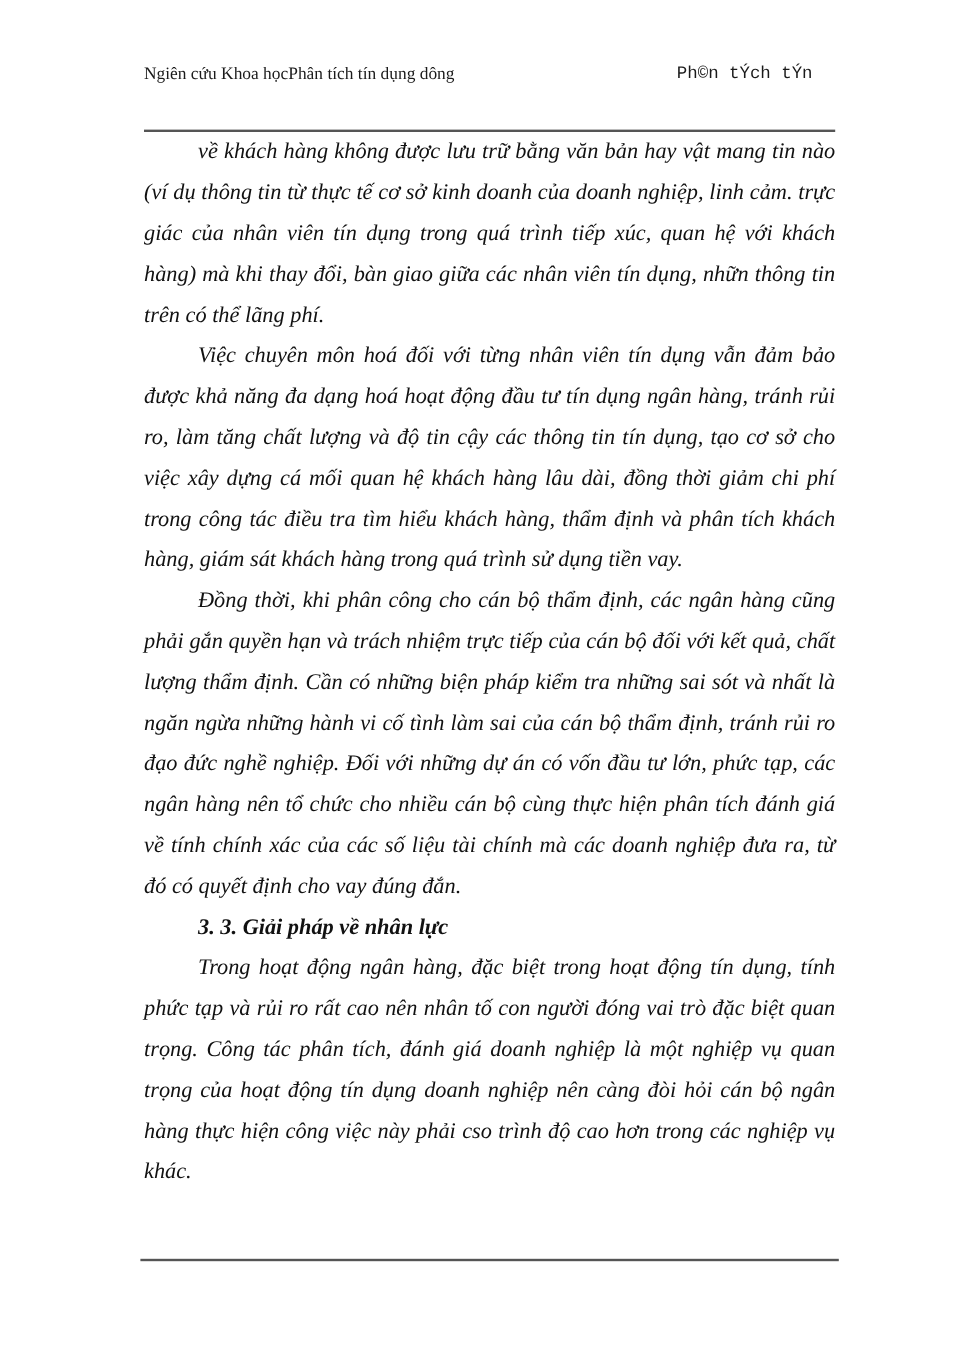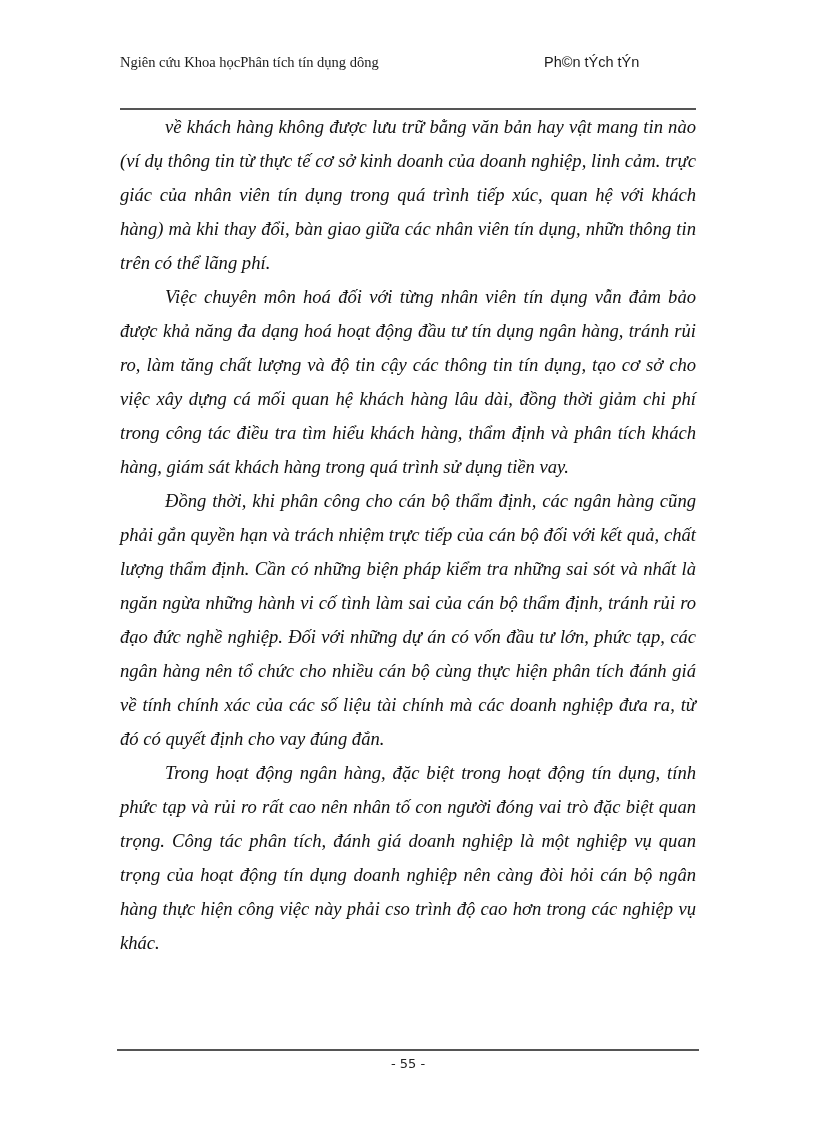--- a/index.html
+++ b/index.html
@@ -31,24 +31,24 @@
       color: #1a1a1a;
     }
     .header-left {
       position: absolute;
       left: 0;
       top: 0;
       width: 280px;
     }
     .header-right {
       position: absolute;
-      left: 424px;
+      left: 444px;
       top: 0;
       white-space: nowrap;
-      font-family: Liberation Sans, sans-serif;
+      font-family: Liberation Mono, monospace;
     }
     .rule {
       position: absolute;
       height: 2px;
       background: #555555;
     }
     .rule.top {
       left: 120px;
       width: 576px;
       top: 108px;
@@ -106,20 +106,20 @@
     <div class="header-left">Ngiên cứu Khoa họcPhân tích tín dụng dông</div>
     <div class="header-right">Ph©n tÝch tÝn</div>
   </div>
 
   <div class="rule top"></div>
 
   <div class="body">
     <p class="cont">về khách hàng không được lưu trữ bằng văn bản hay vật mang tin nào (ví dụ thông tin từ thực tế cơ sở kinh doanh của doanh nghiệp, linh cảm. trực giác của nhân viên tín dụng trong quá trình tiếp xúc, quan hệ với khách hàng) mà khi thay đổi, bàn giao giữa các nhân viên tín dụng, nhữn thông tin trên có thể lãng phí.</p>
     <p class="indent">Việc chuyên môn hoá đối với từng nhân viên tín dụng vẫn đảm bảo được khả năng đa dạng hoá hoạt động đầu tư tín dụng ngân hàng, tránh rủi ro, làm tăng chất lượng và độ tin cậy các thông tin tín dụng, tạo cơ sở cho việc xây dựng cá mối quan hệ khách hàng lâu dài, đồng thời giảm chi phí trong công tác điều tra tìm hiểu khách hàng, thẩm định và phân tích khách hàng, giám sát khách hàng trong quá trình sử dụng tiền vay.</p>
     <p class="indent">Đồng thời, khi phân công cho cán bộ thẩm định, các ngân hàng cũng phải gắn quyền hạn và trách nhiệm trực tiếp của cán bộ đối với kết quả, chất lượng thẩm định. Cần có những biện pháp kiểm tra những sai sót và nhất là ngăn ngừa những hành vi cố tình làm sai của cán bộ thẩm định, tránh rủi ro đạo đức nghề nghiệp. Đối với những dự án có vốn đầu tư lớn, phức tạp, các ngân hàng nên tổ chức cho nhiều cán bộ cùng thực hiện phân tích đánh giá về tính chính xác của các số liệu tài chính mà các doanh nghiệp đưa ra, từ đó có quyết định cho vay đúng đắn.</p>
+    <h3>3. 3. Giải pháp về nhân lực</h3>
     <p class="indent">Trong hoạt động ngân hàng, đặc biệt trong hoạt động tín dụng, tính phức tạp và rủi ro rất cao nên nhân tố con người đóng vai trò đặc biệt quan trọng. Công tác phân tích, đánh giá doanh nghiệp là một nghiệp vụ quan trọng của hoạt động tín dụng doanh nghiệp nên càng đòi hỏi cán bộ ngân hàng thực hiện công việc này phải cso trình độ cao hơn trong các nghiệp vụ khác.</p>
   </div>
 
   <div class="rule bottom"></div>
 
-  <div class="footer">- 55 -</div>
 
 </div>
 
 </body></html>

